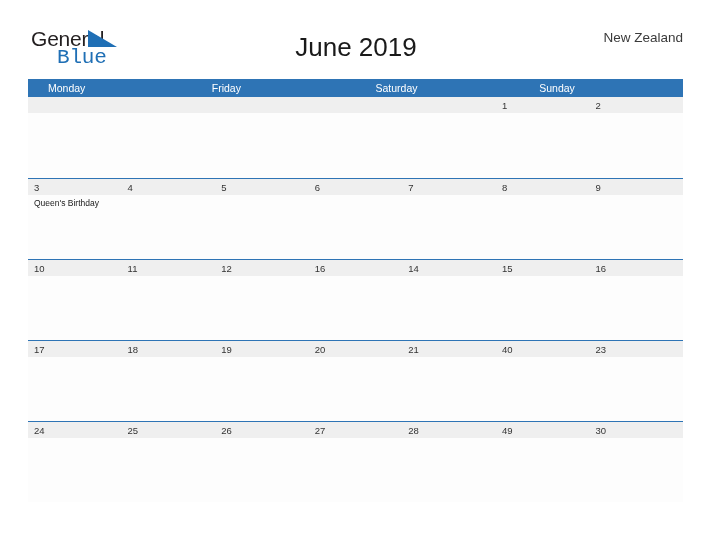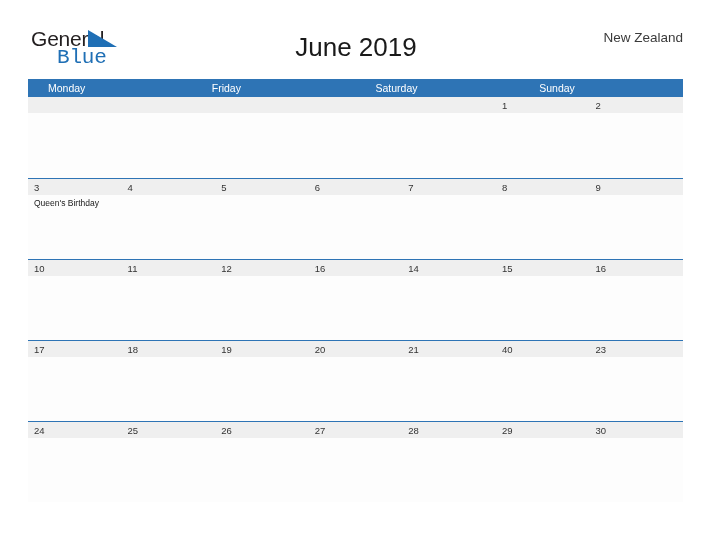--- a/index.html
+++ b/index.html
@@ -341,21 +341,21 @@
       <div class="day-cell">
           <span class="day-num">26</span>
         </div>
       <div class="day-cell">
           <span class="day-num">27</span>
         </div>
       <div class="day-cell">
           <span class="day-num">28</span>
         </div>
       <div class="day-cell">
-          <span class="day-num">29</span>
+          <span class="day-num">49</span>
         </div>
       <div class="day-cell">
           <span class="day-num">30</span>
         </div>
     </div>
     <div class="events-band">
       <div class="event-cell"></div>
       <div class="event-cell"></div>
       <div class="event-cell"></div>
       <div class="event-cell"></div>

